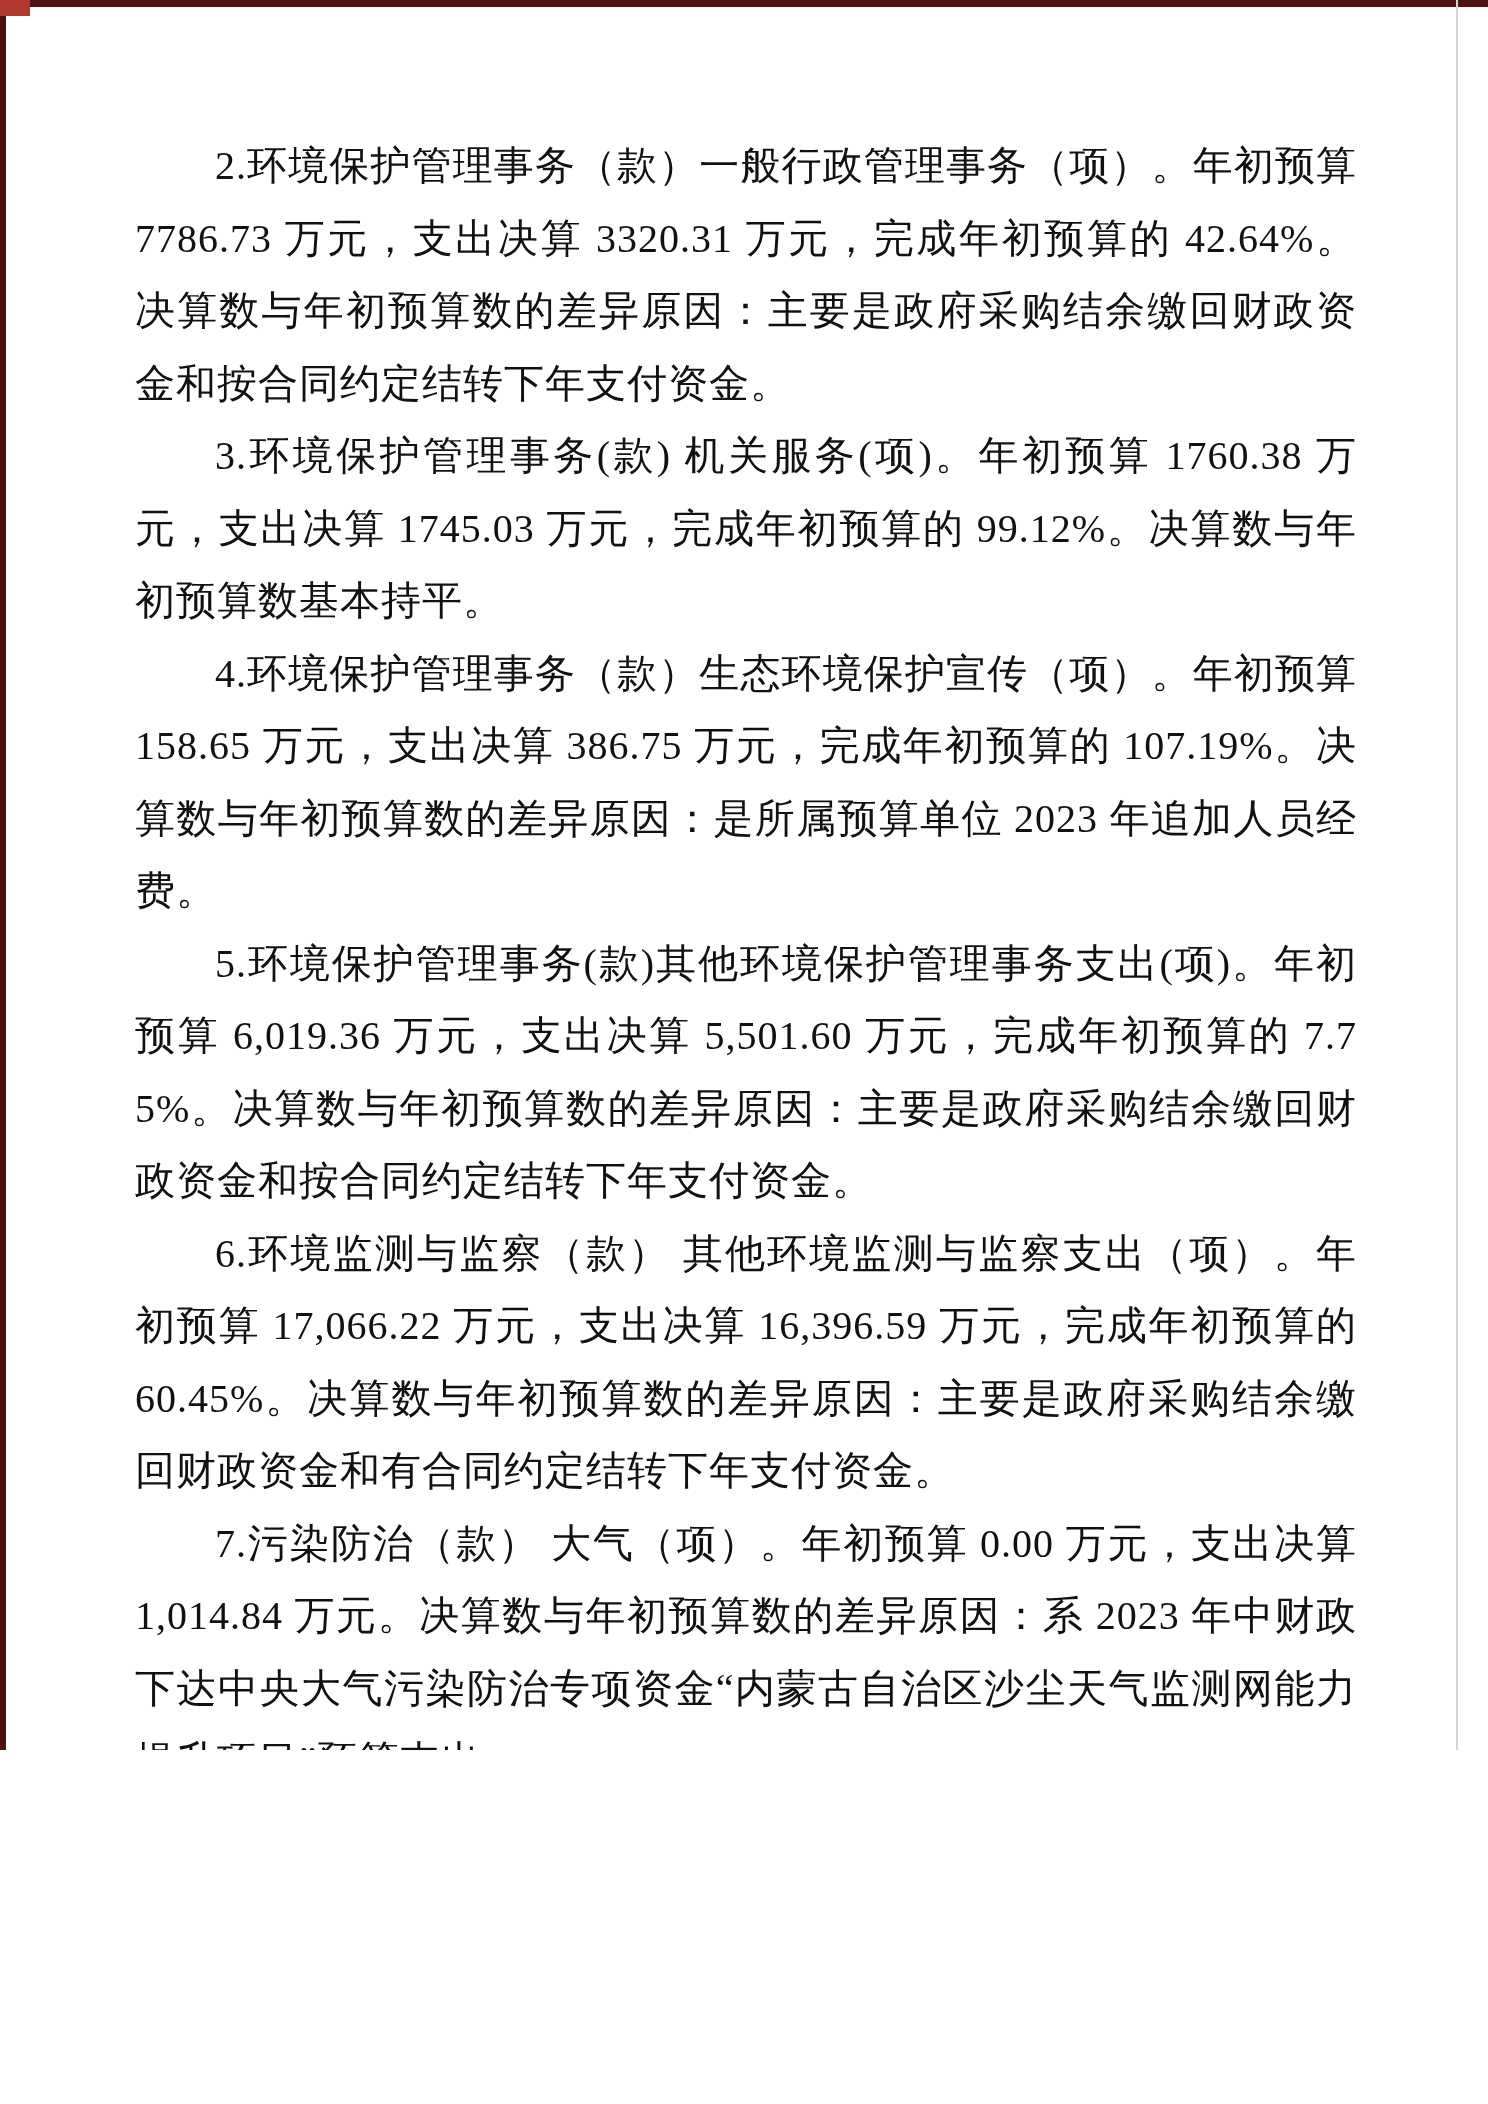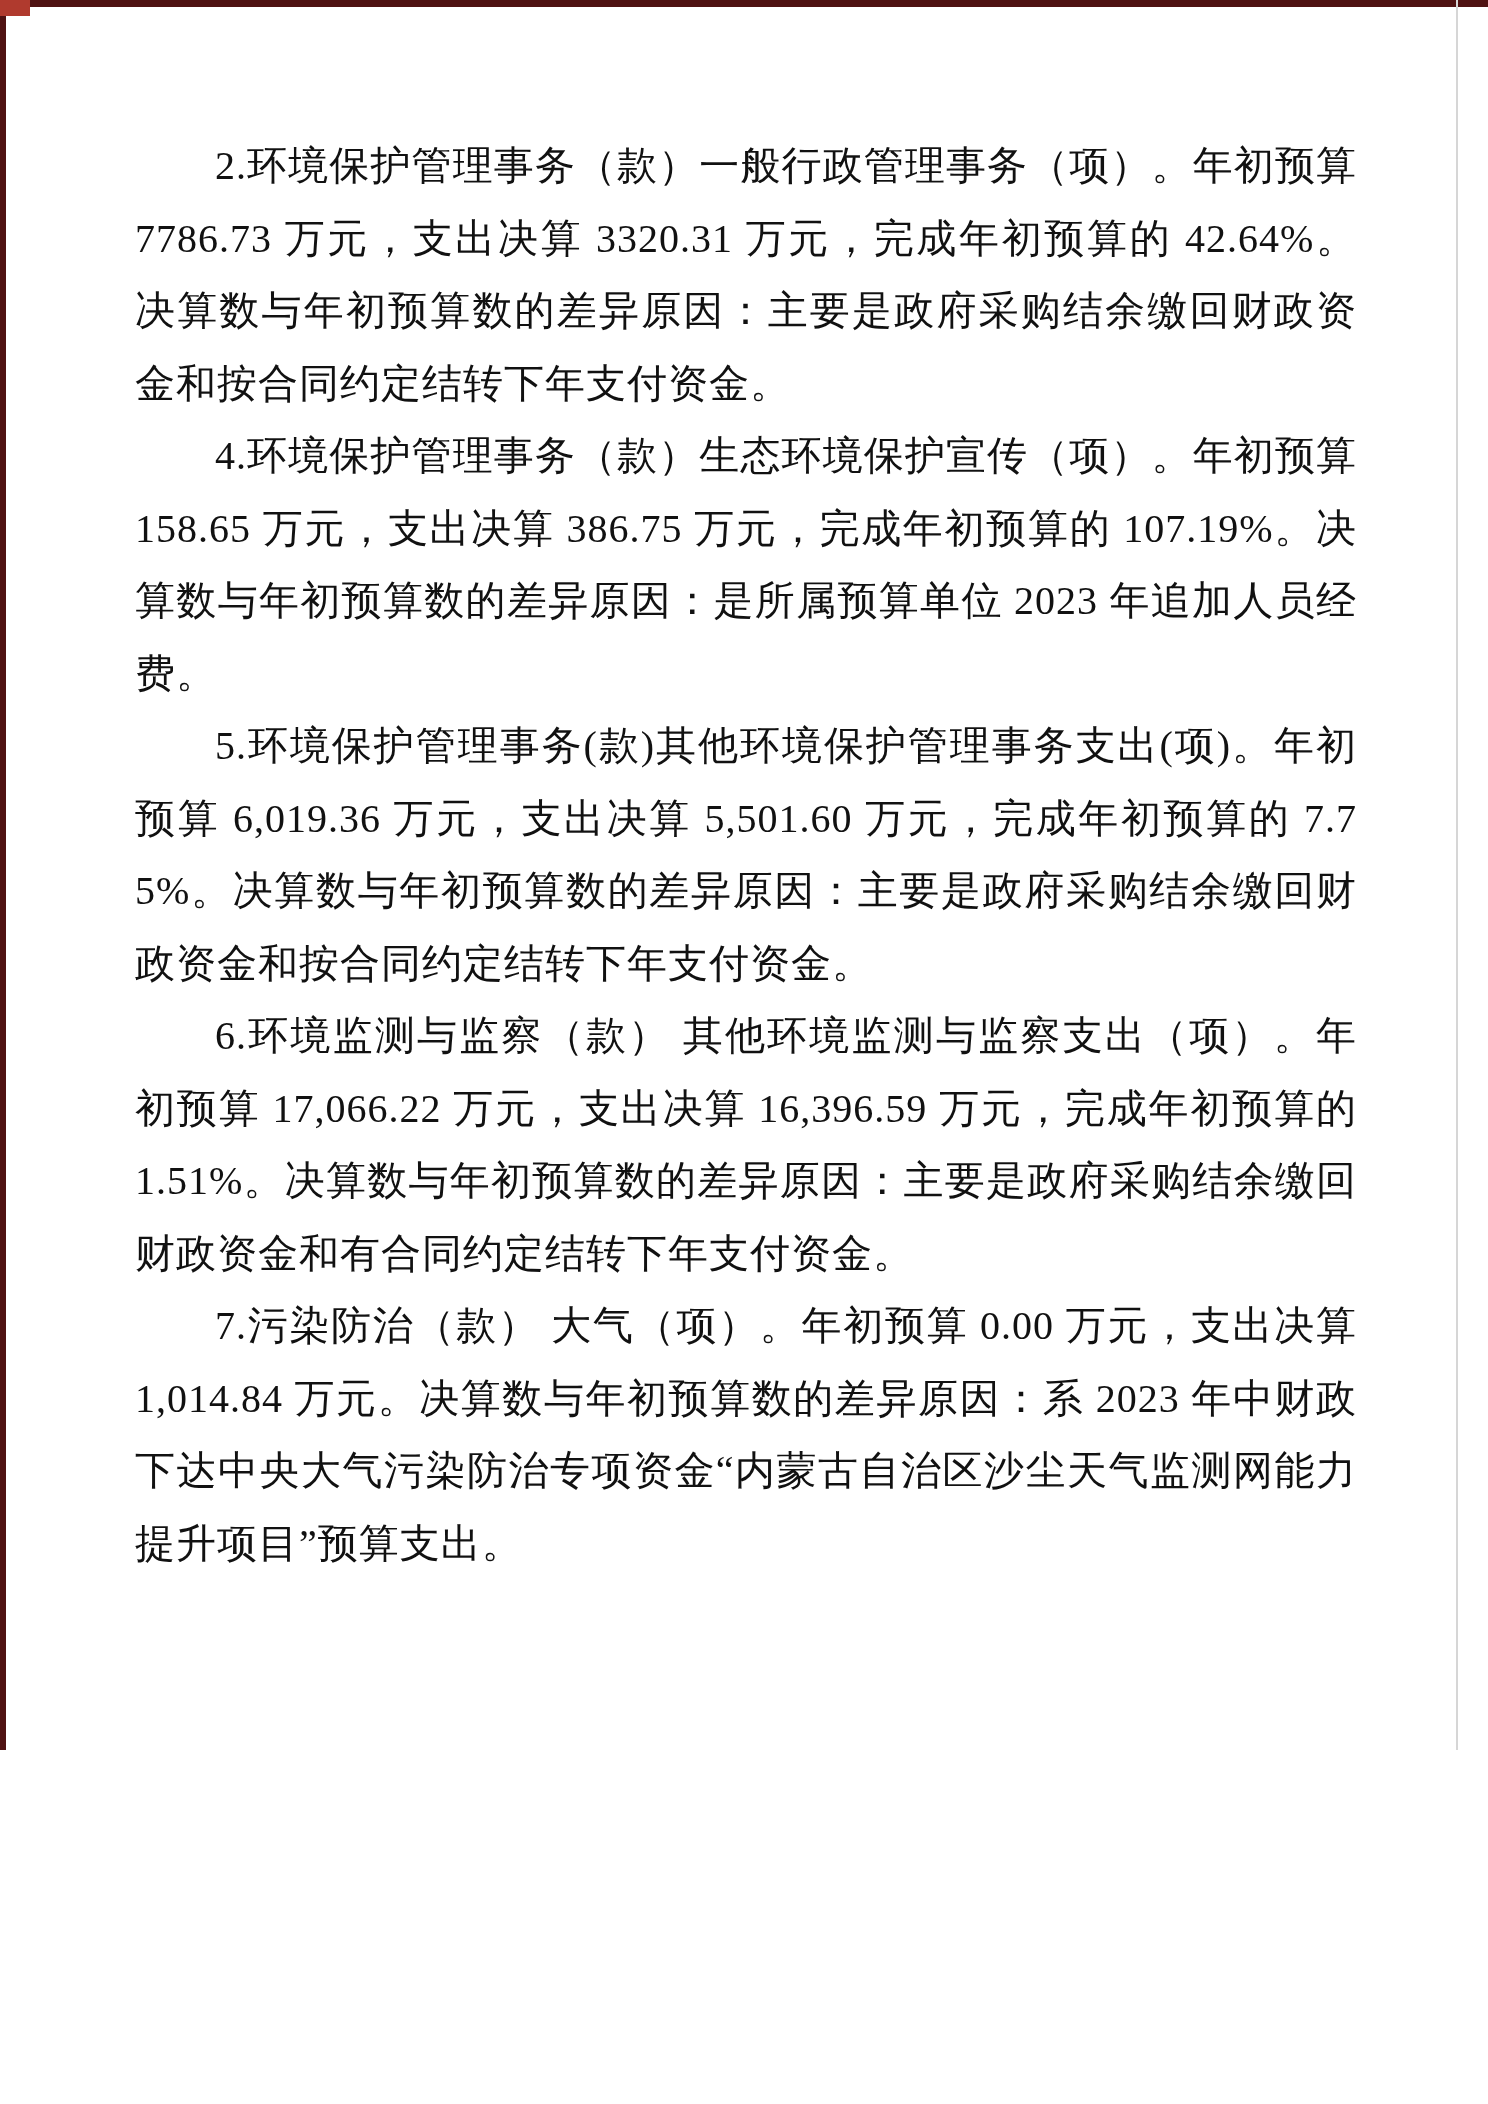--- a/index.html
+++ b/index.html
@@ -63,21 +63,22 @@
 
 <div class="page">
 
   <div class="edge-top"></div>
   <div class="edge-left"></div>
   <div class="corner-mark"></div>
   <div class="right-scan-line"></div>
 
   <div class="content">
     <p>2.环境保护管理事务（款）一般行政管理事务（项）。年初预算 7786.73 万元，支出决算 3320.31 万元，完成年初预算的 42.64%。决算数与年初预算数的差异原因：主要是政府采购结余缴回财政资金和按合同约定结转下年支付资金。</p>
+    <p>3.环境保护管理事务(款) 机关服务(项)。年初预算 1760.38 万元，支出决算 1745.03 万元，完成年初预算的 99.12%。决算数与年初预算数基本持平。</p>
     <p>4.环境保护管理事务（款）生态环境保护宣传（项）。年初预算 158.65 万元，支出决算 386.75 万元，完成年初预算的 107.19%。决算数与年初预算数的差异原因：是所属预算单位 2023 年追加人员经费。</p>
     <p>5.环境保护管理事务(款)其他环境保护管理事务支出(项)。年初预算 6,019.36 万元，支出决算 5,501.60 万元，完成年初预算的 7.75%。决算数与年初预算数的差异原因：主要是政府采购结余缴回财政资金和按合同约定结转下年支付资金。</p>
-    <p>6.环境监测与监察（款）  其他环境监测与监察支出（项）。年初预算 17,066.22 万元，支出决算 16,396.59 万元，完成年初预算的 1.51%。决算数与年初预算数的差异原因：主要是政府采购结余缴回财政资金和有合同约定结转下年支付资金。</p>
+    <p>6.环境监测与监察（款）  其他环境监测与监察支出（项）。年初预算 17,066.22 万元，支出决算 16,396.59 万元，完成年初预算的 60.45%。决算数与年初预算数的差异原因：主要是政府采购结余缴回财政资金和有合同约定结转下年支付资金。</p>
     <p>7.污染防治（款）  大气（项）。年初预算 0.00 万元，支出决算 1,014.84 万元。决算数与年初预算数的差异原因：系 2023 年中财政下达中央大气污染防治专项资金“内蒙古自治区沙尘天气监测网能力提升项目”预算支出。</p>
   </div>
 
   <div class="page-number">23</div>
 
 </div>
 
 </body></html>

